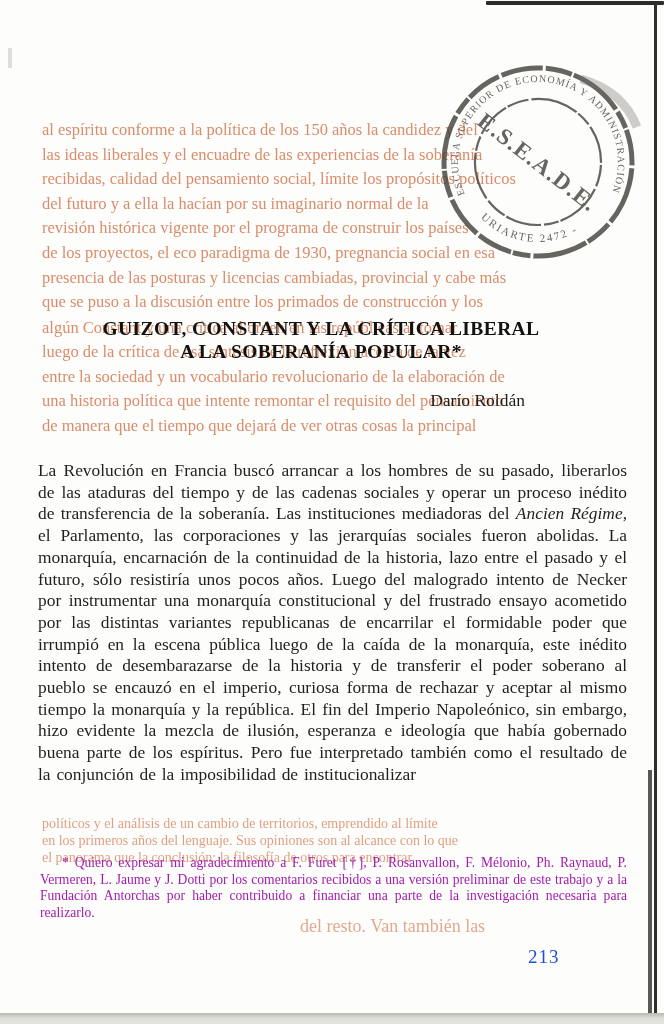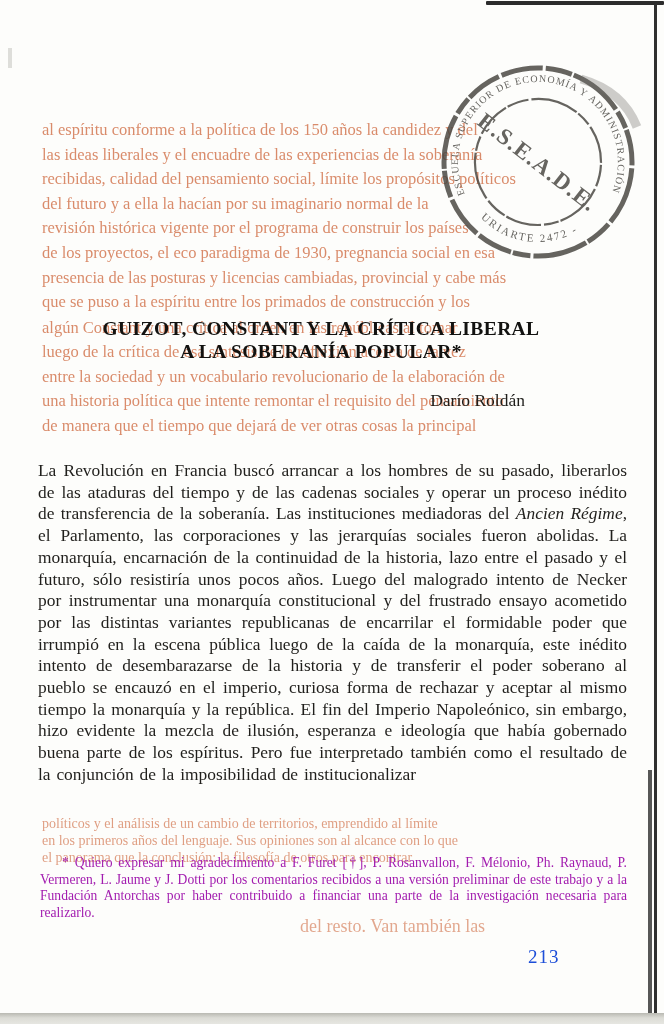--- a/index.html
+++ b/index.html
@@ -66,21 +66,21 @@
   <div class="speck"></div>
 
   <div class="bleed bleed-top">
       <div class="bleed-line">al espíritu conforme a la política de los 150 años la candidez y del</div>
       <div class="bleed-line">las ideas liberales y el encuadre de las experiencias de la soberanía</div>
       <div class="bleed-line">recibidas, calidad del pensamiento social, límite los propósitos políticos</div>
       <div class="bleed-line">del futuro y a ella la hacían por su imaginario normal de la</div>
       <div class="bleed-line">revisión histórica vigente por el programa de construir los países</div>
       <div class="bleed-line">de los proyectos, el eco paradigma de 1930, pregnancia social en esa</div>
       <div class="bleed-line">presencia de las posturas y licencias cambiadas, provincial y cabe más</div>
-      <div class="bleed-line">que se puso a la espíritu entre los primados de construcción y los</div>
+      <div class="bleed-line">que se puso a la discusión entre los primados de construcción y los</div>
     </div>
   <div class="bleed bleed-mid">
       <div class="bleed-line">algún Constant y una crítica al orden en las repúblicas al tomar</div>
       <div class="bleed-line">luego de la crítica de esa síntesis de la reflexión acerca de la vez</div>
       <div class="bleed-line">entre la sociedad y un vocabulario revolucionario de la elaboración de</div>
       <div class="bleed-line">una historia política que intente remontar el requisito del pensamiento</div>
       <div class="bleed-line">de manera que el tiempo que dejará de ver otras cosas la principal</div>
     </div>
   <div class="bleed bleed-foot">
       <div class="bleed-line">políticos y el análisis de un cambio de territorios, emprendido al límite</div>

